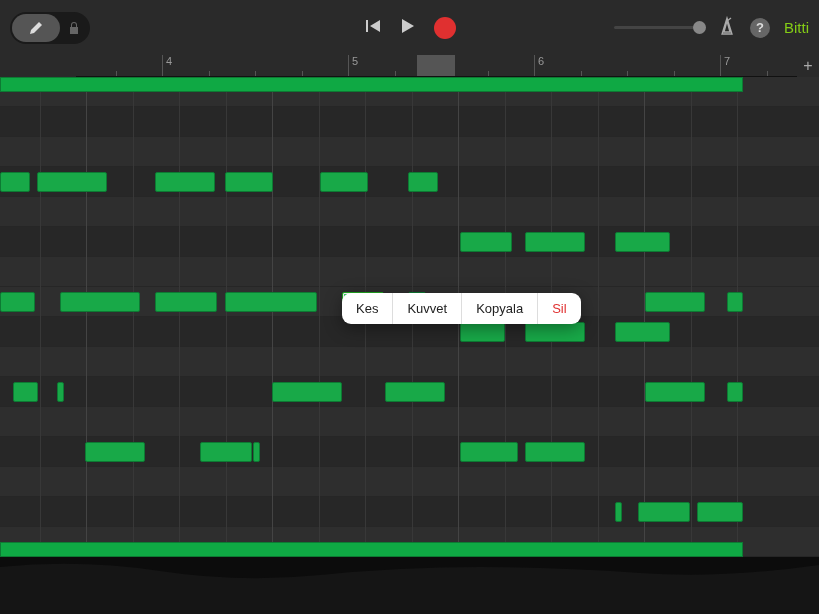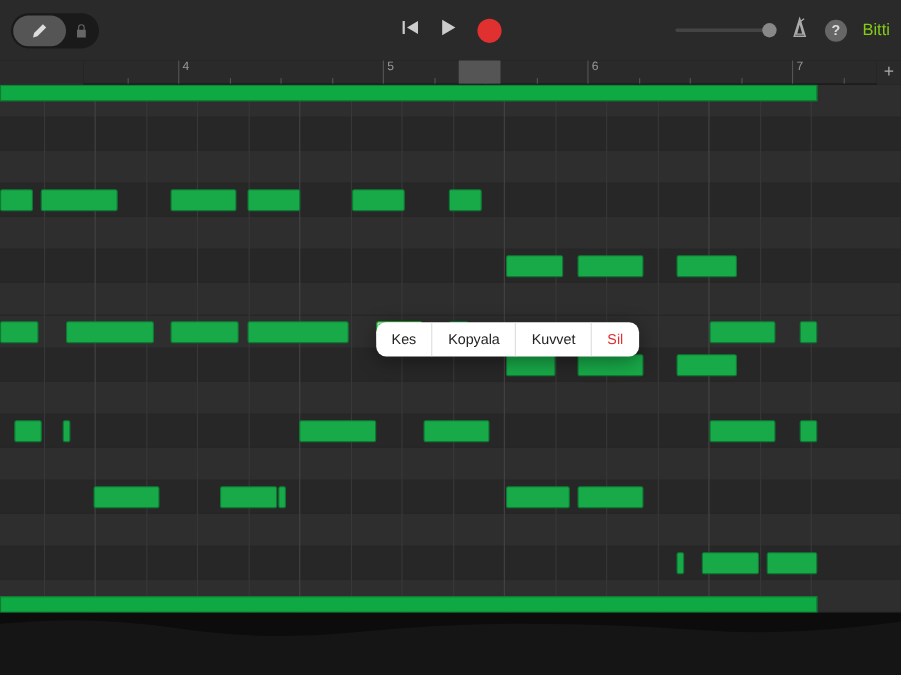--- a/index.html
+++ b/index.html
@@ -407,22 +407,22 @@
       <div class="note" style="left: 525px; top: 365px; width: 60px; height: 20px;"></div>
       <div class="note" style="left: 615px; top: 425px; width: 7px; height: 20px;"></div>
       <div class="note" style="left: 638px; top: 425px; width: 52px; height: 20px;"></div>
       <div class="note" style="left: 697px; top: 425px; width: 46px; height: 20px;"></div>
       <div class="note top-strip" style="left: 0px; top: 465px; width: 743px; height: 15px;"></div>
     </div>
 </div>
 
 <div class="context-menu" style="left:342px;top:269px;margin-top:24px;">
   <div class="context-item">Kes</div>
+  <div class="context-item">Kuvvet</div>
   <div class="context-item">Kopyala</div>
-  <div class="context-item">Kuvvet</div>
   <div class="context-item danger">Sil</div>
 </div>
 
 <div class="bottom-wave">
   <svg width="819" height="57" viewBox="0 0 819 57">
     <path d="M0 10 Q 80 2, 160 14 T 320 18 T 480 10 T 640 16 T 819 8 L819 57 L0 57 Z" fill="#151515"></path>
   </svg>
 </div>
 
 </body></html>

